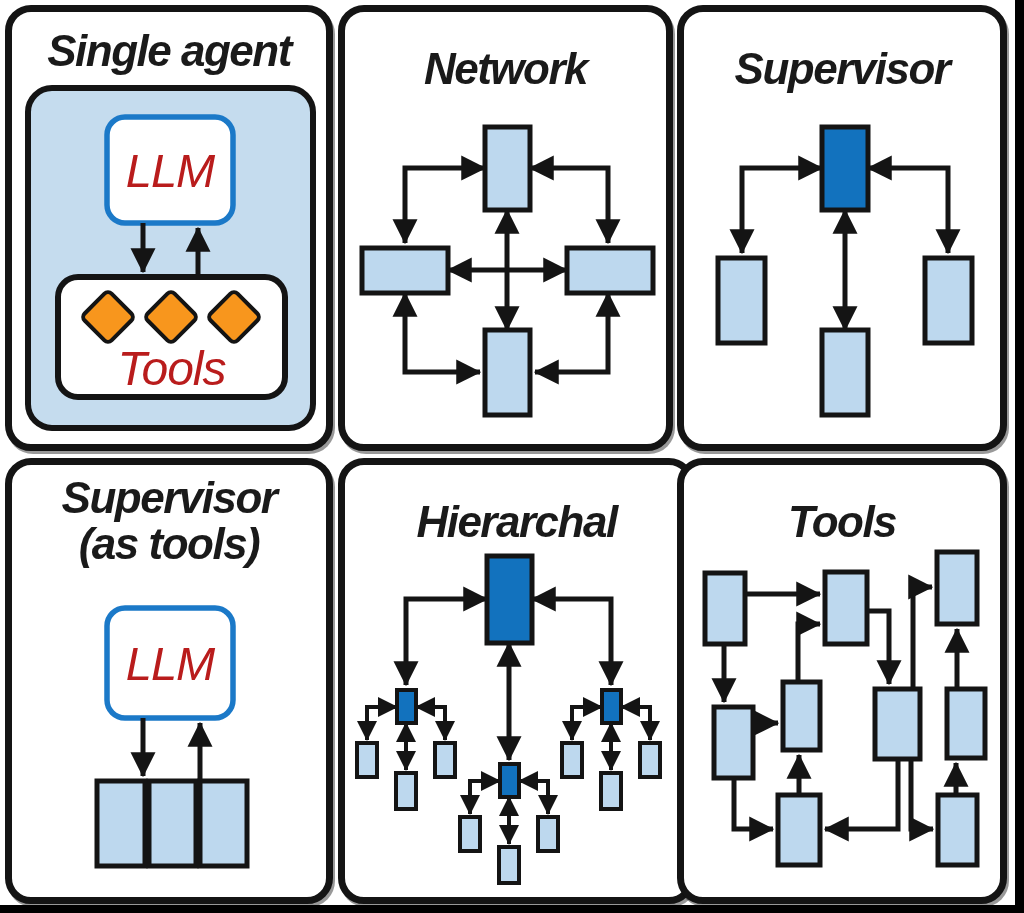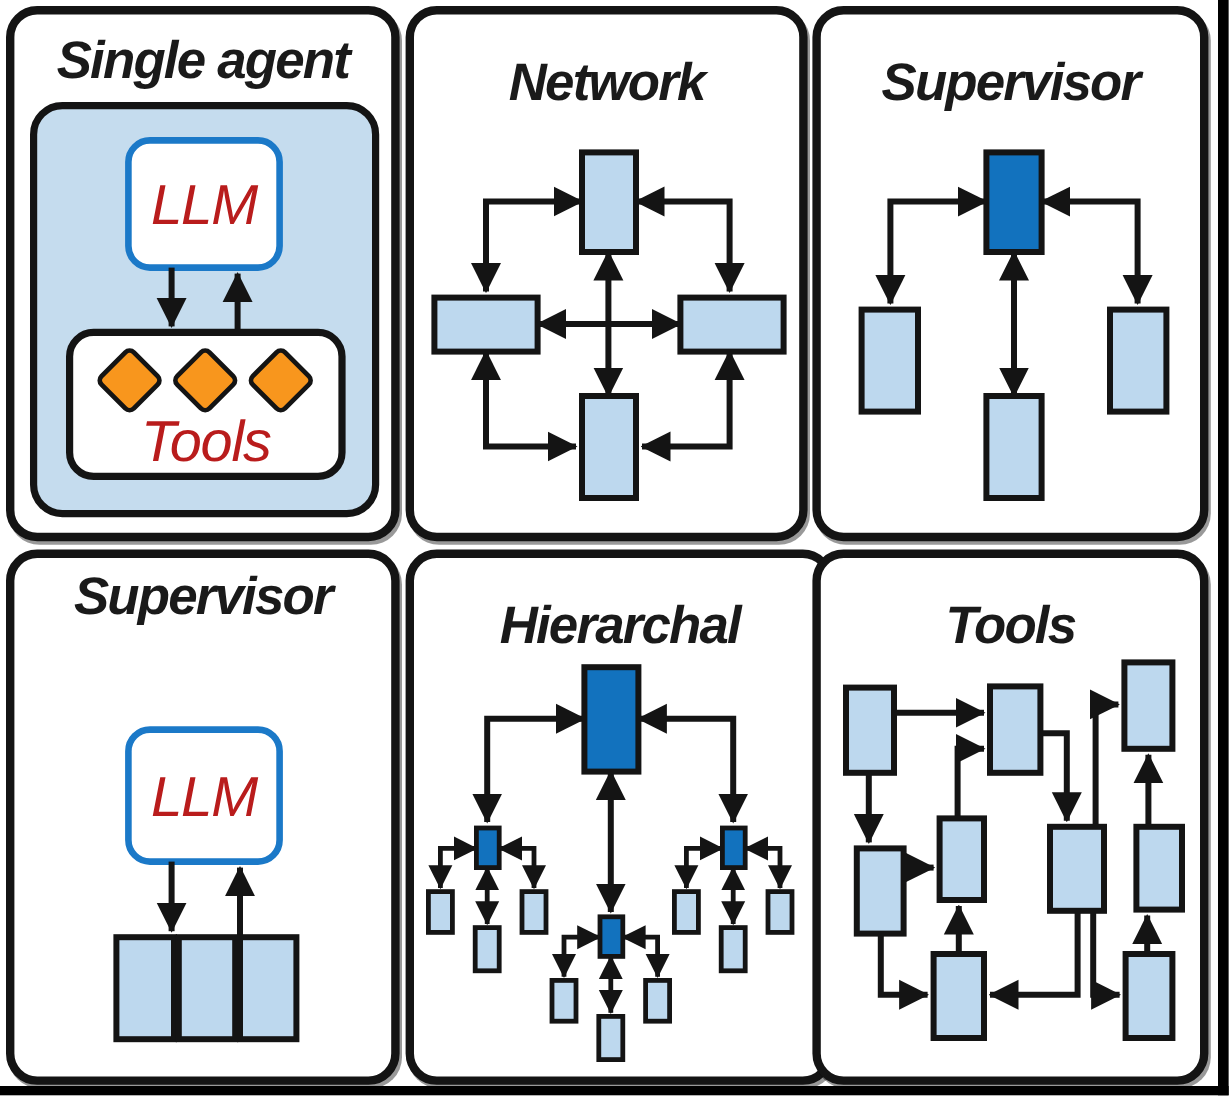--- a/index.html
+++ b/index.html
@@ -65,21 +65,21 @@
     <h2 class="ttl">Single agent</h2>
   </section>
   <section class="panel p2">
     <h2 class="ttl">Network</h2>
   </section>
   <section class="panel p3">
     <h2 class="ttl">Supervisor</h2>
   </section>
   <section class="panel p4">
     <h2 class="ttl"><span>Supervisor</span><br>
-    </h2>
+    <span>(as tools)</span></h2>
   </section>
   <section class="panel p5">
     <h2 class="ttl">Hierarchal</h2>
   </section>
   <section class="panel p6">
     <h2 class="ttl">Tools</h2>
   </section>
 
   <svg class="diagram" viewBox="0 0 1024 913" aria-hidden="true">
     <defs>

